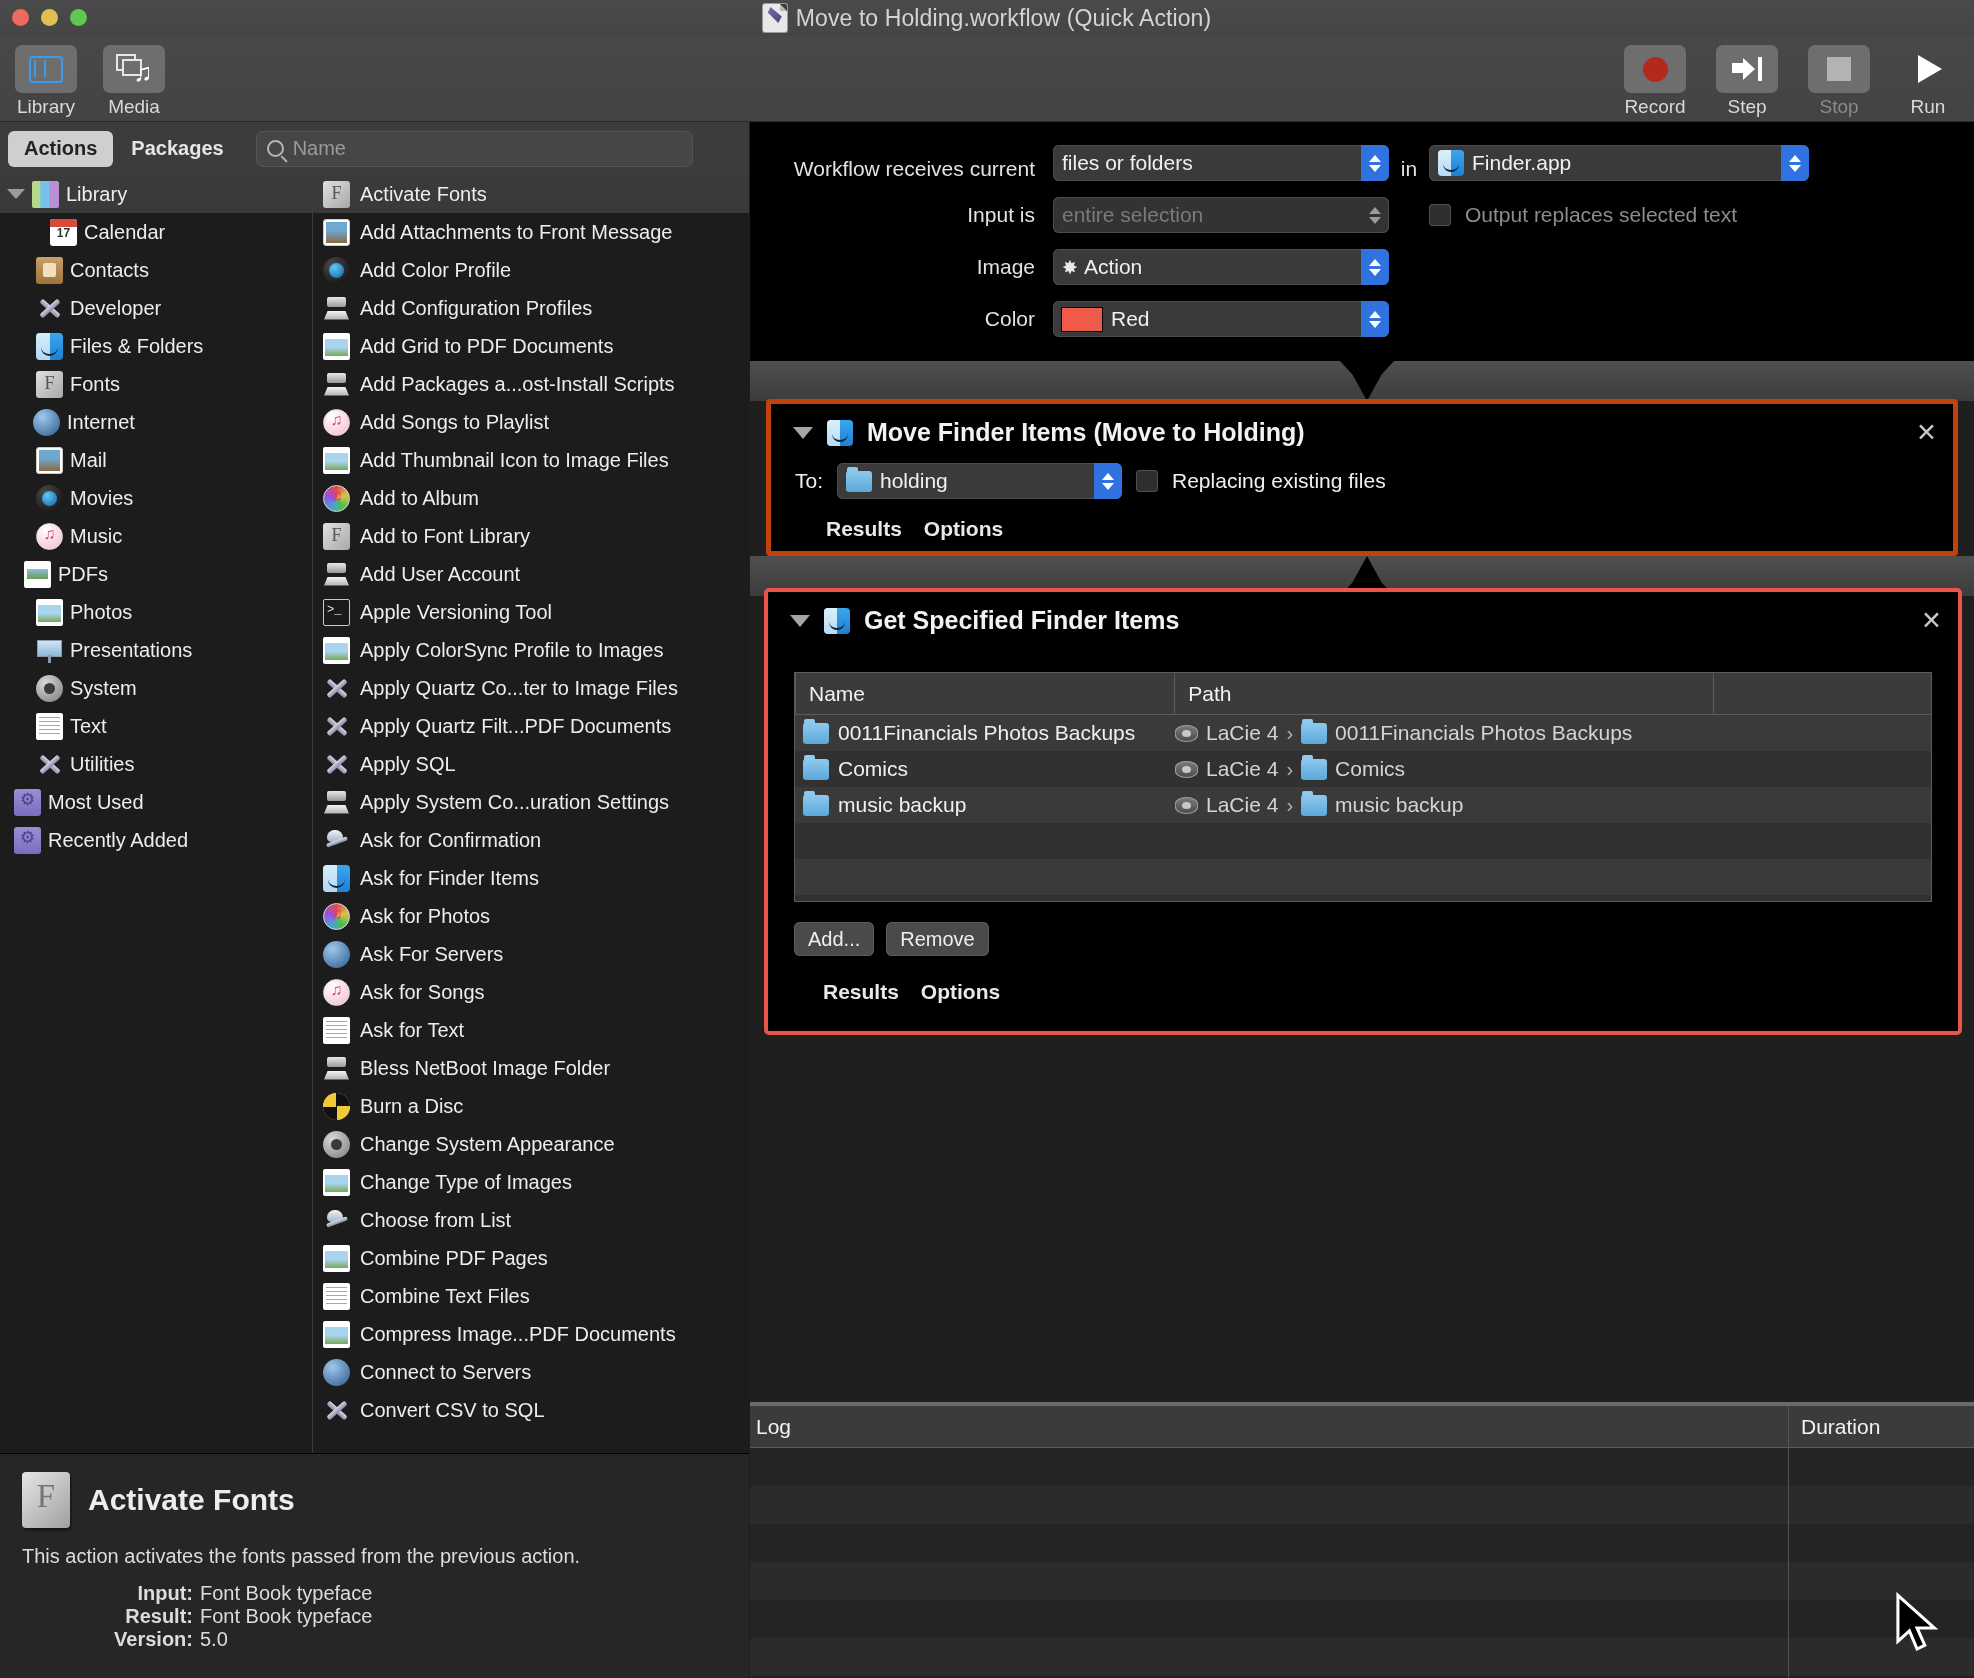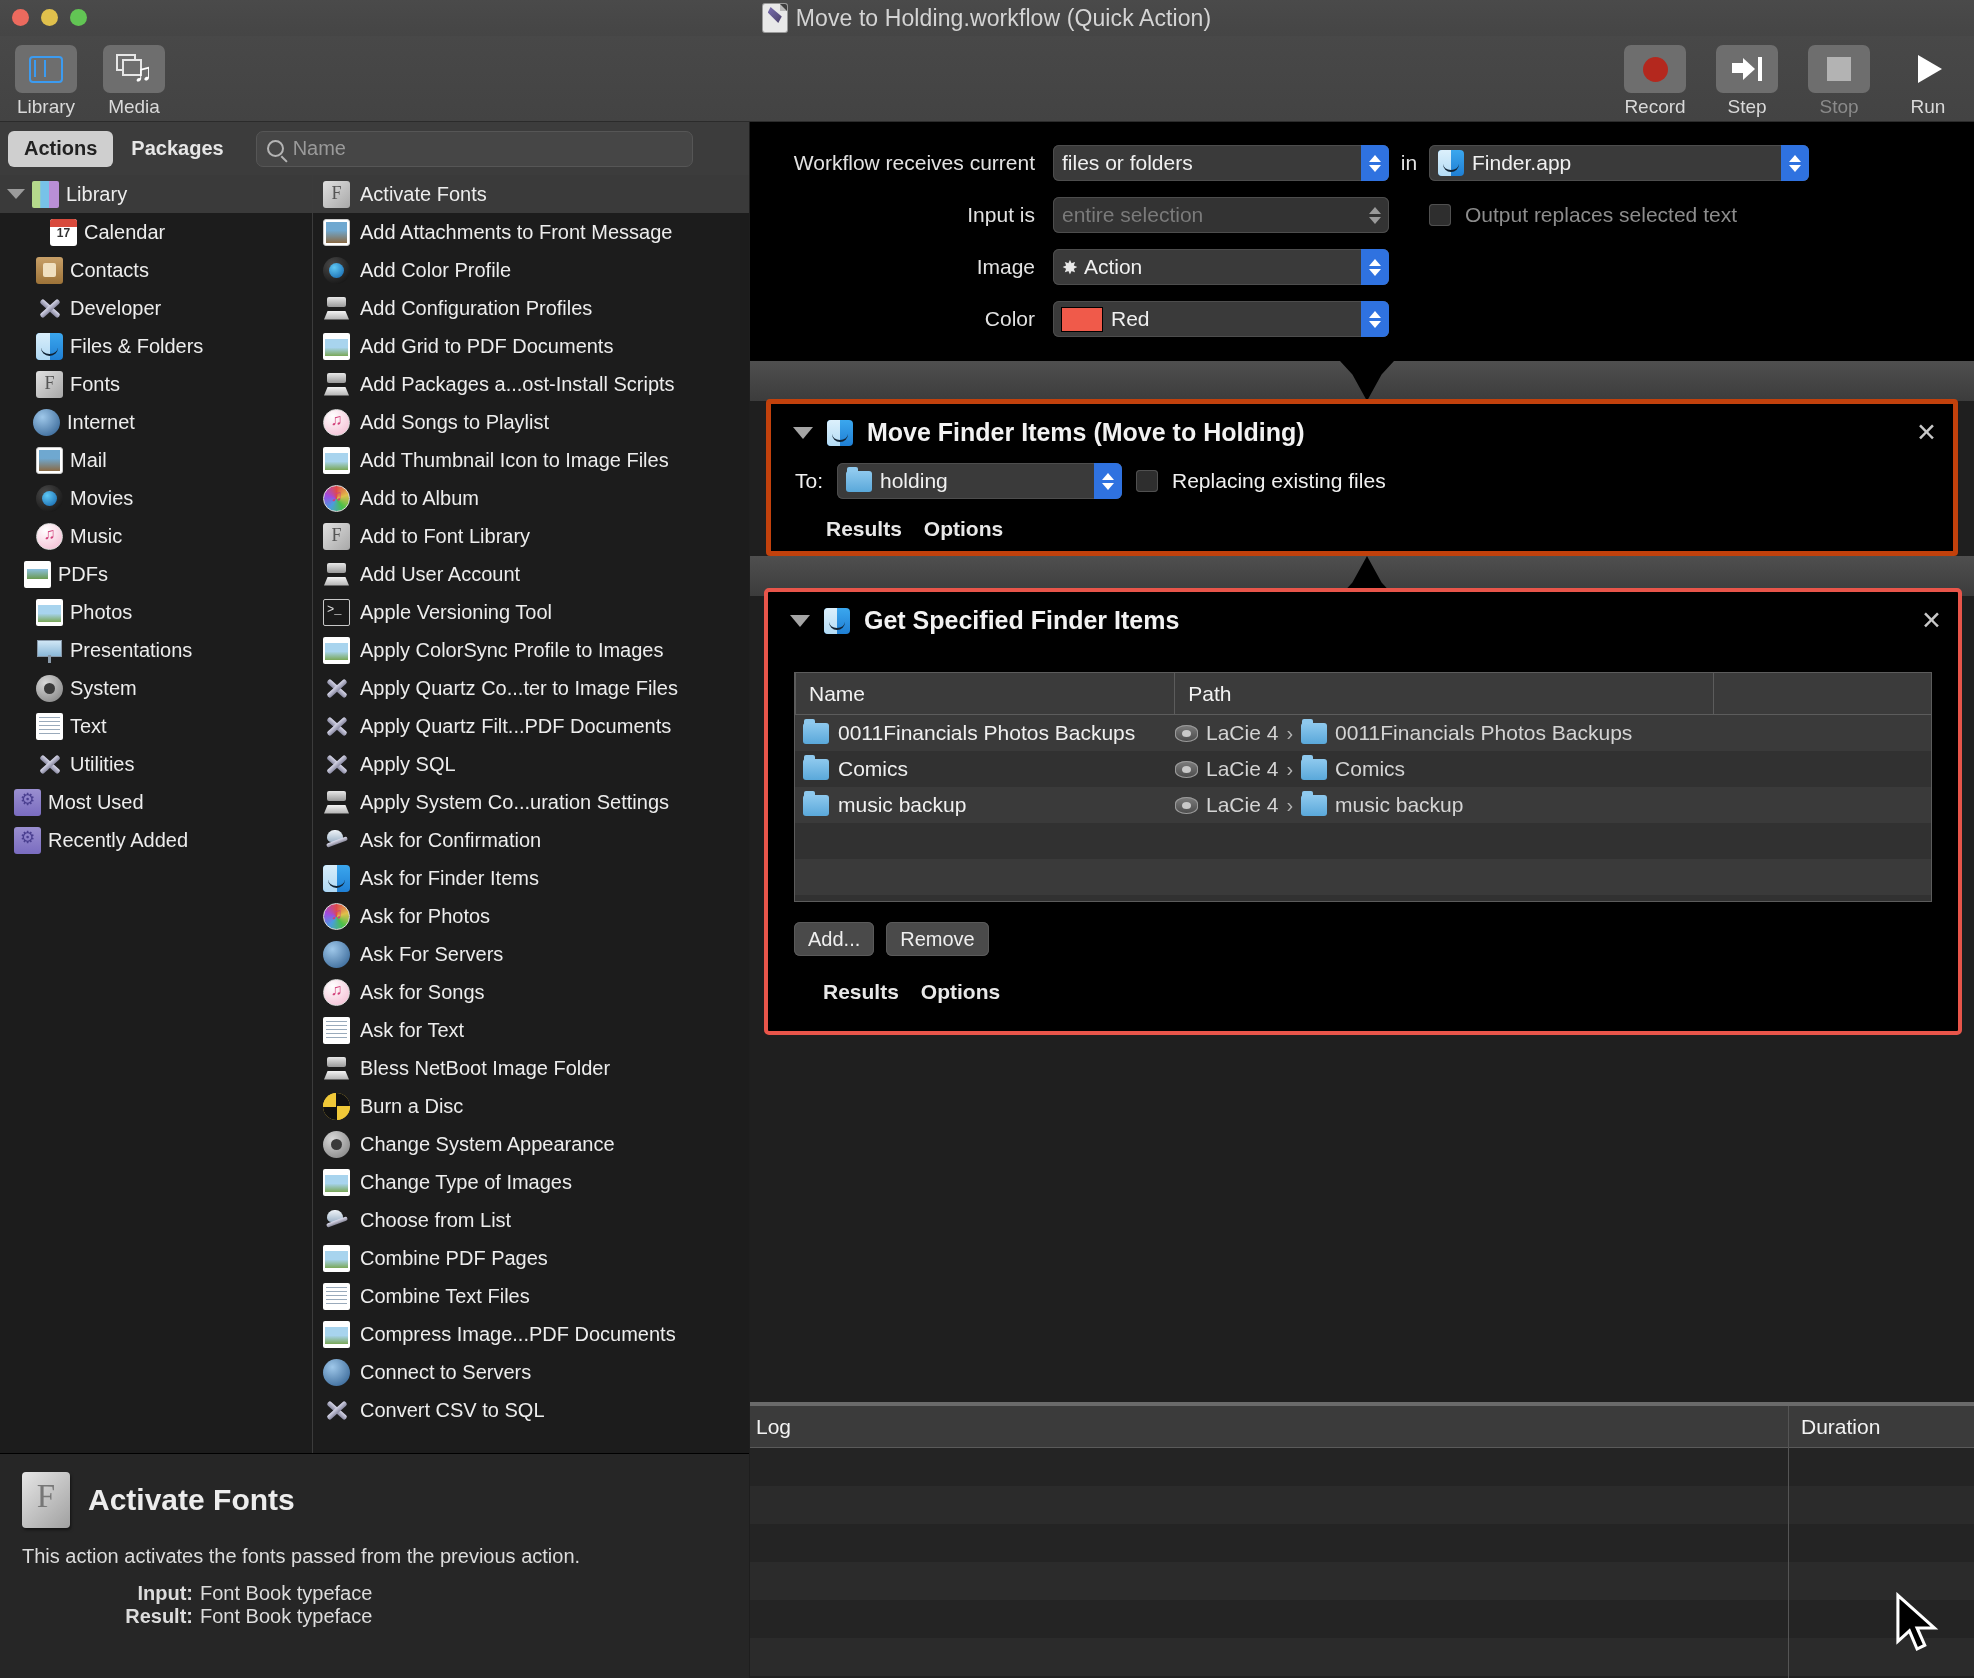--- a/index.html
+++ b/index.html
@@ -578,28 +578,32 @@
   <div class="desc-body">This action activates the fonts passed from the previous action.</div>
   <div class="desc-kv">
     <div>
         <span class="desc-k">Input:</span>
         <span>Font Book typeface</span>
       </div>
     <div>
         <span class="desc-k">Result:</span>
         <span>Font Book typeface</span>
       </div>
+    <div>
+        <span class="desc-k">Version:</span>
+        <span>5.0</span>
+      </div>
   </div>
 </div>
 
 <div class="workflow-area"></div>
 
 <div class="wf-settings">
 
-  <div class="set-row" style="left:0;top:23px;">
+  <div class="set-row" style="left:0;top:23px;align-items:flex-end;">
     <div class="set-label" style="width:285px;">Workflow receives current</div>
     <div class="popup" style="width:336px;margin-left:18px;">
       <span>files or folders</span>
       <div class="stepper">
           <div class="ar-up"></div>
           <div class="ar-dn"></div>
         </div>
     </div>
     <div class="set-label" style="width:40px;text-align:center;">in</div>
     <div class="popup" style="width:380px;">

